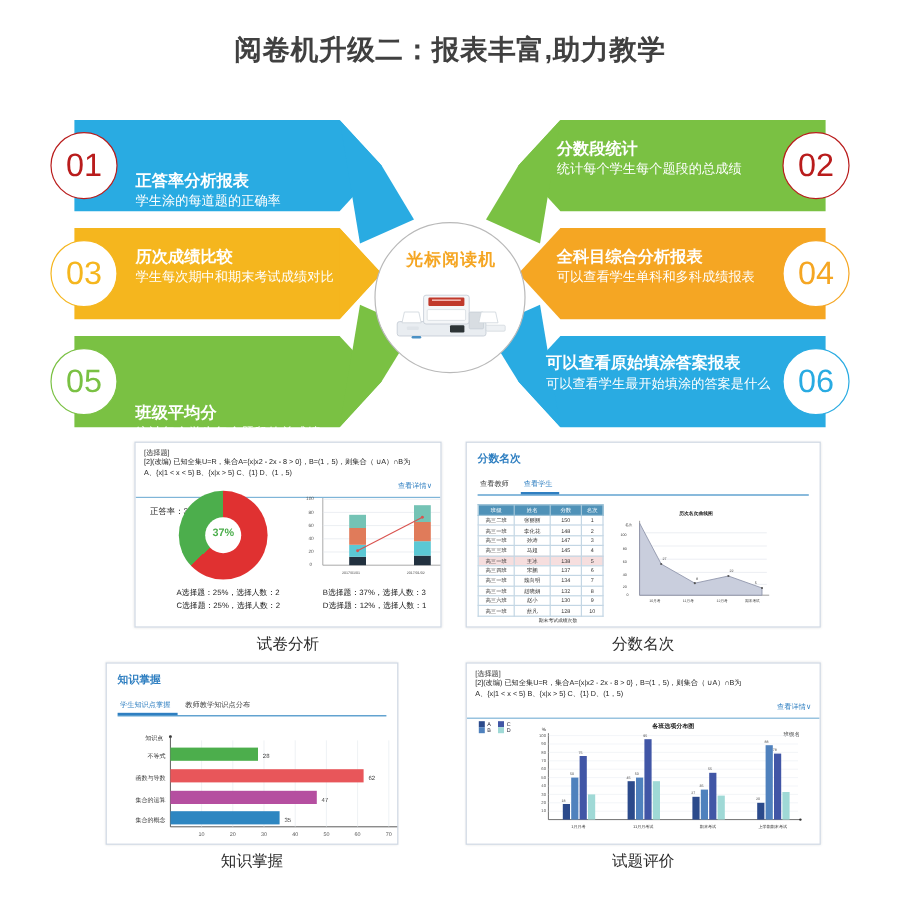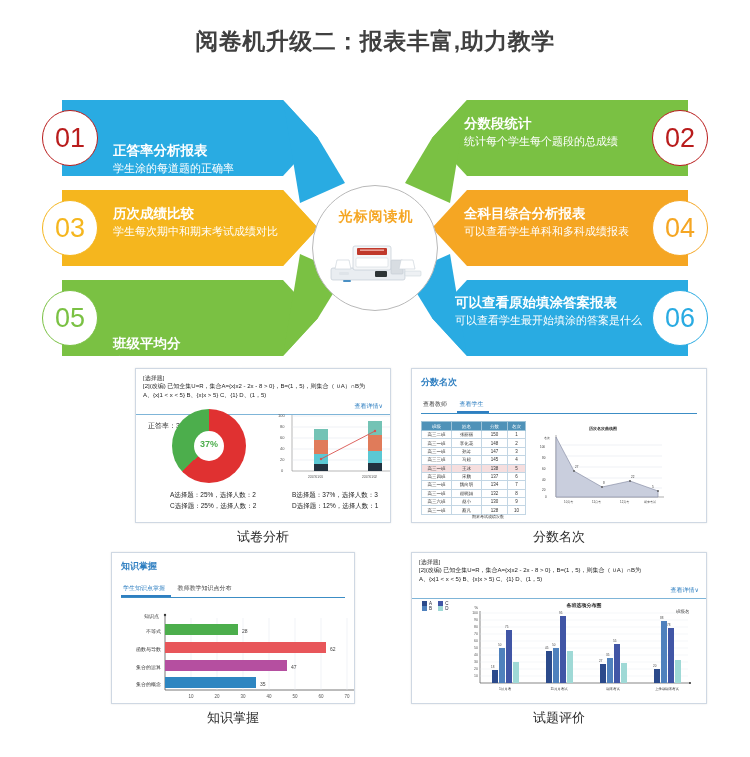--- a/index.html
+++ b/index.html
@@ -54,21 +54,21 @@
   }
 
   
   .banner-text { position: absolute; z-index: 6; color: #fff; }
   .banner-text .bt-title { font-size: 13.5px; font-weight: bold; line-height: 16px; }
   .banner-text .bt-sub { font-size: 11px; line-height: 15px; margin-top: 2px; font-weight: normal; }
   .banner-text.right { text-align: left; }
 
   
   .panels { position: absolute; top: 362px; left: 0; width: 750px; height: 395px; }
-  .panel { position: absolute; margin-left: 23px; }
+  .panel { position: absolute; }
   .shot {
     background: #fff;
     border: 1px solid #cfd8e3;
     box-shadow: 0 0 2px rgba(0,0,0,0.10);
     position: relative;
     overflow: hidden;
   }
   .caption {
     text-align: center; font-size: 13px; color: #2b2b2b; margin-top: 5px;
     font-family: Liberation Sans, sans-serif;

